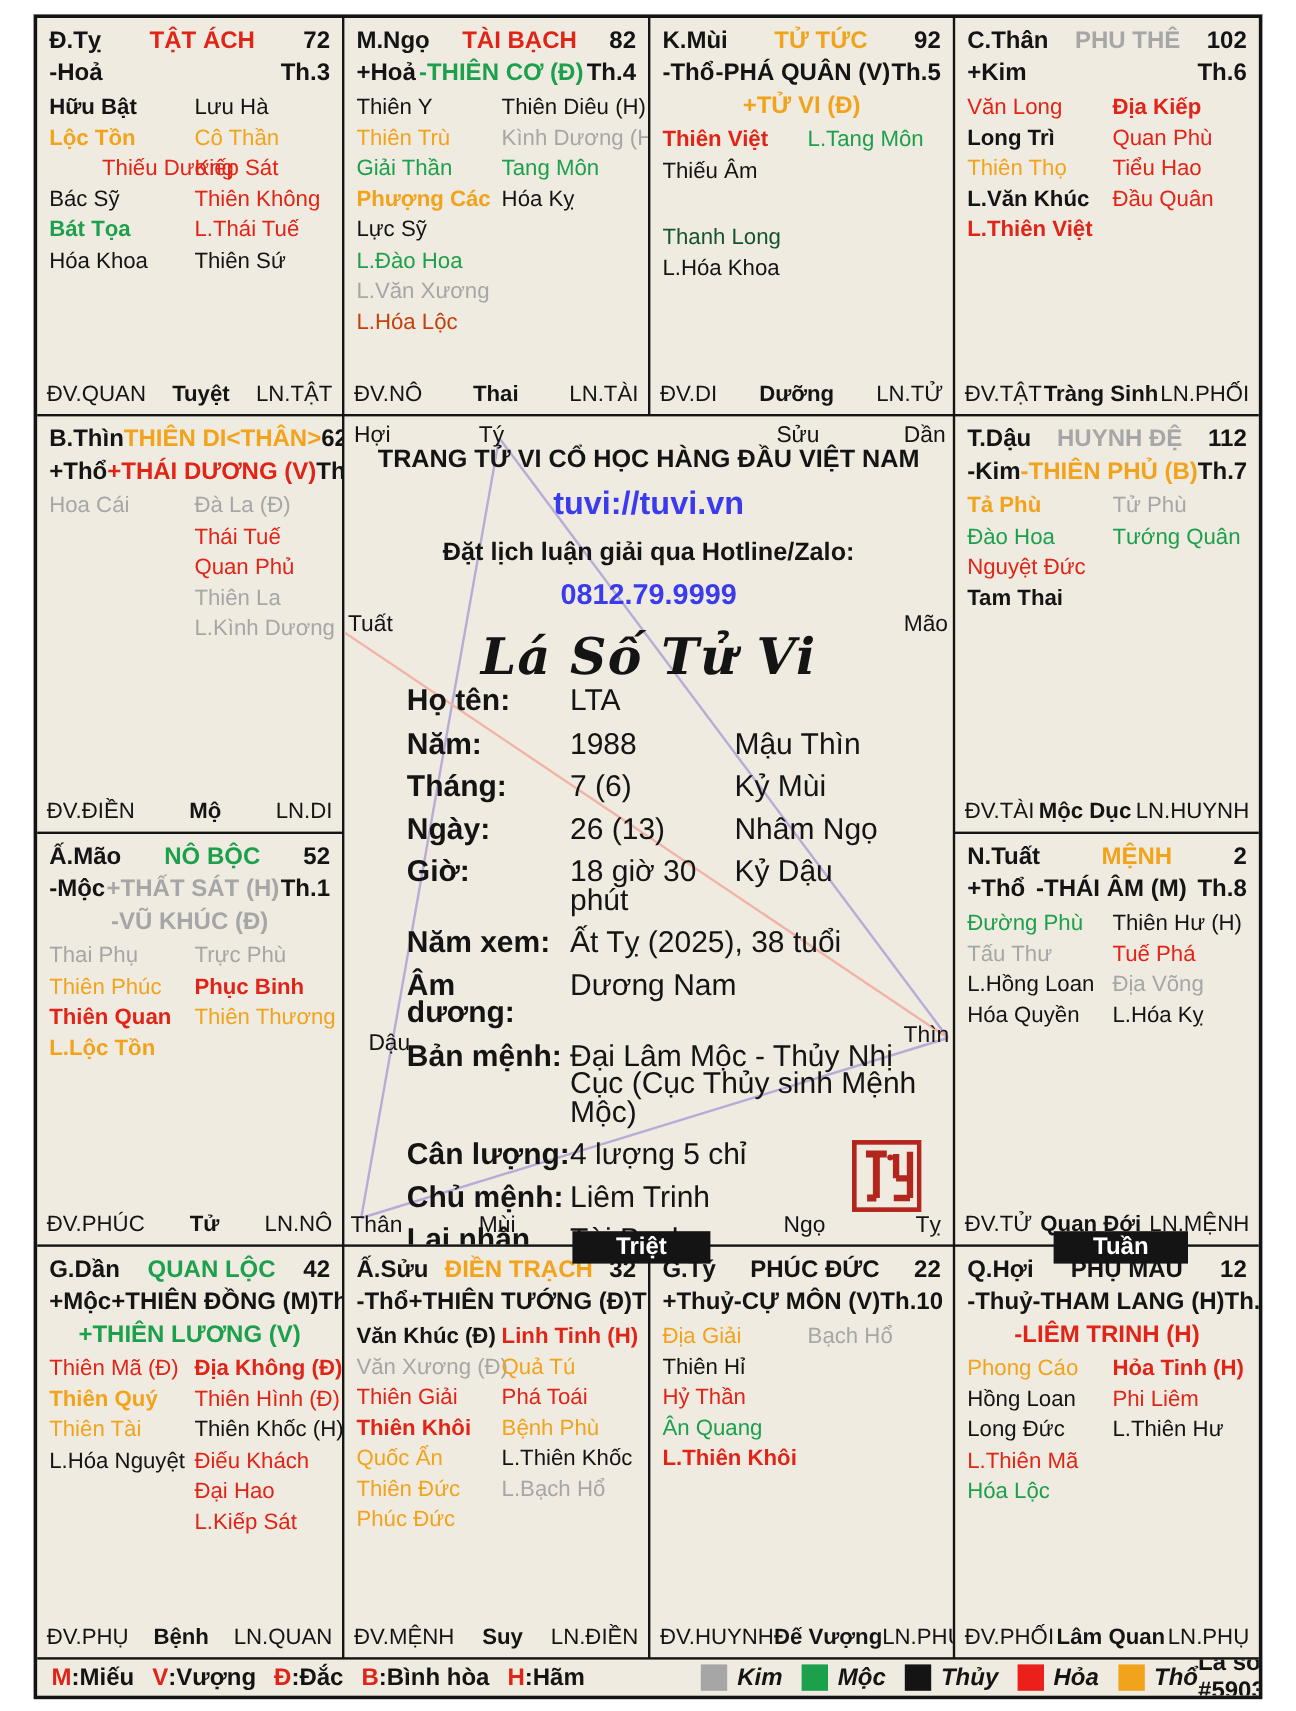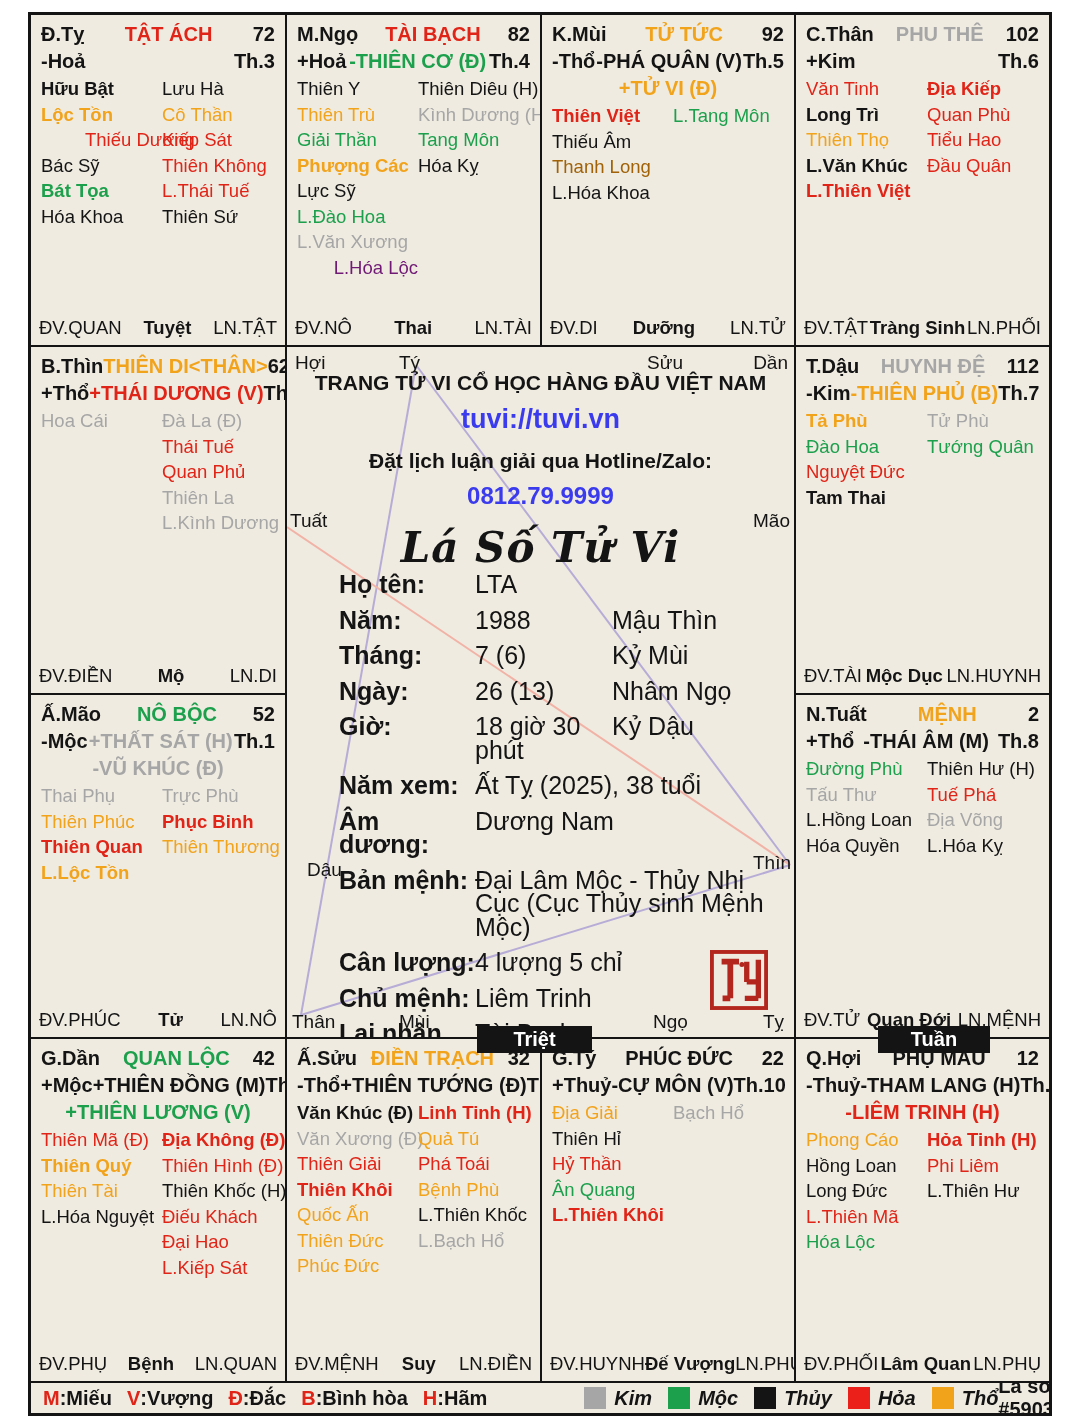--- a/index.html
+++ b/index.html
@@ -222,21 +222,21 @@
         </div>
         <div class="stars">
           <div class="scol-l">
             <div class="star" style="color: rgb(20, 20, 20);">Thiên Y</div>
             <div class="star" style="color: rgb(242, 163, 28);">Thiên Trù</div>
             <div class="star" style="color: rgb(28, 160, 76);">Giải Thần</div>
             <div class="star" style="color: rgb(242, 163, 28); font-weight: 700;">Phượng Các</div>
             <div class="star" style="color: rgb(20, 20, 20);">Lực Sỹ</div>
             <div class="star" style="color: rgb(28, 160, 76);">L.Đào Hoa</div>
             <div class="star" style="color: rgb(166, 166, 166);">L.Văn Xương</div>
-            <div class="star" style="color: #701a75; text-align: right;">L.Hóa Lộc</div>
+            <div class="star" style="color: #c2410c;">L.Hóa Lộc</div>
           </div>
           <div class="scol-r">
             <div class="star" style="color: rgb(20, 20, 20);">Thiên Diêu (H)</div>
             <div class="star" style="color: rgb(166, 166, 166);">Kình Dương (H)</div>
             <div class="star" style="color: rgb(28, 160, 76);">Tang Môn</div>
             <div class="star" style="color: rgb(20, 20, 20);">Hóa Kỵ</div>
           </div>
         </div>
         <div class="pfoot">
           <span>ĐV.NÔ</span>
@@ -253,21 +253,21 @@
         <div class="prow">
           <span>-Thổ</span>
           <span class="pname" style="color: rgb(20, 20, 20);">-PHÁ QUÂN (V)</span>
           <span>Th.5</span>
         </div>
         <div class="pmain2" style="color: rgb(242, 163, 28);">+TỬ VI (Đ)</div>
         <div class="stars">
           <div class="scol-l">
             <div class="star" style="color: rgb(224, 36, 23); font-weight: 700;">Thiên Việt</div>
             <div class="star" style="color: rgb(20, 20, 20);">Thiếu Âm</div>
-            <div class="star" style="color: #a16207;">Thanh Long</div>
+            <div class="star" style="color: #14532d; margin-top: 30px;">Thanh Long</div>
             <div class="star" style="color: rgb(20, 20, 20);">L.Hóa Khoa</div>
           </div>
           <div class="scol-r">
             <div class="star" style="color: rgb(28, 160, 76);">L.Tang Môn</div>
           </div>
         </div>
         <div class="pfoot">
           <span>ĐV.DI</span>
           <span class="stage">Dưỡng</span>
           <span>LN.TỬ</span>
@@ -279,21 +279,21 @@
           <span class="pname" style="color: rgb(166, 166, 166);">PHU THÊ</span>
           <span class="pnum">102</span>
         </div>
         <div class="prow">
           <span>+Kim</span>
           <span class="pname"></span>
           <span>Th.6</span>
         </div>
         <div class="stars">
           <div class="scol-l">
-            <div class="star" style="color: rgb(224, 36, 23);">Văn Tinh</div>
+            <div class="star" style="color: rgb(224, 36, 23);">Văn Long</div>
             <div class="star" style="color: rgb(20, 20, 20); font-weight: 700;">Long Trì</div>
             <div class="star" style="color: rgb(242, 163, 28);">Thiên Thọ</div>
             <div class="star" style="color: rgb(20, 20, 20); font-weight: 700;">L.Văn Khúc</div>
             <div class="star" style="color: rgb(224, 36, 23); font-weight: 700;">L.Thiên Việt</div>
           </div>
           <div class="scol-r">
             <div class="star" style="color: rgb(224, 36, 23); font-weight: 700;">Địa Kiếp</div>
             <div class="star" style="color: rgb(224, 36, 23);">Quan Phù</div>
             <div class="star" style="color: rgb(224, 36, 23);">Tiểu Hao</div>
             <div class="star" style="color: rgb(224, 36, 23);">Đầu Quân</div>

